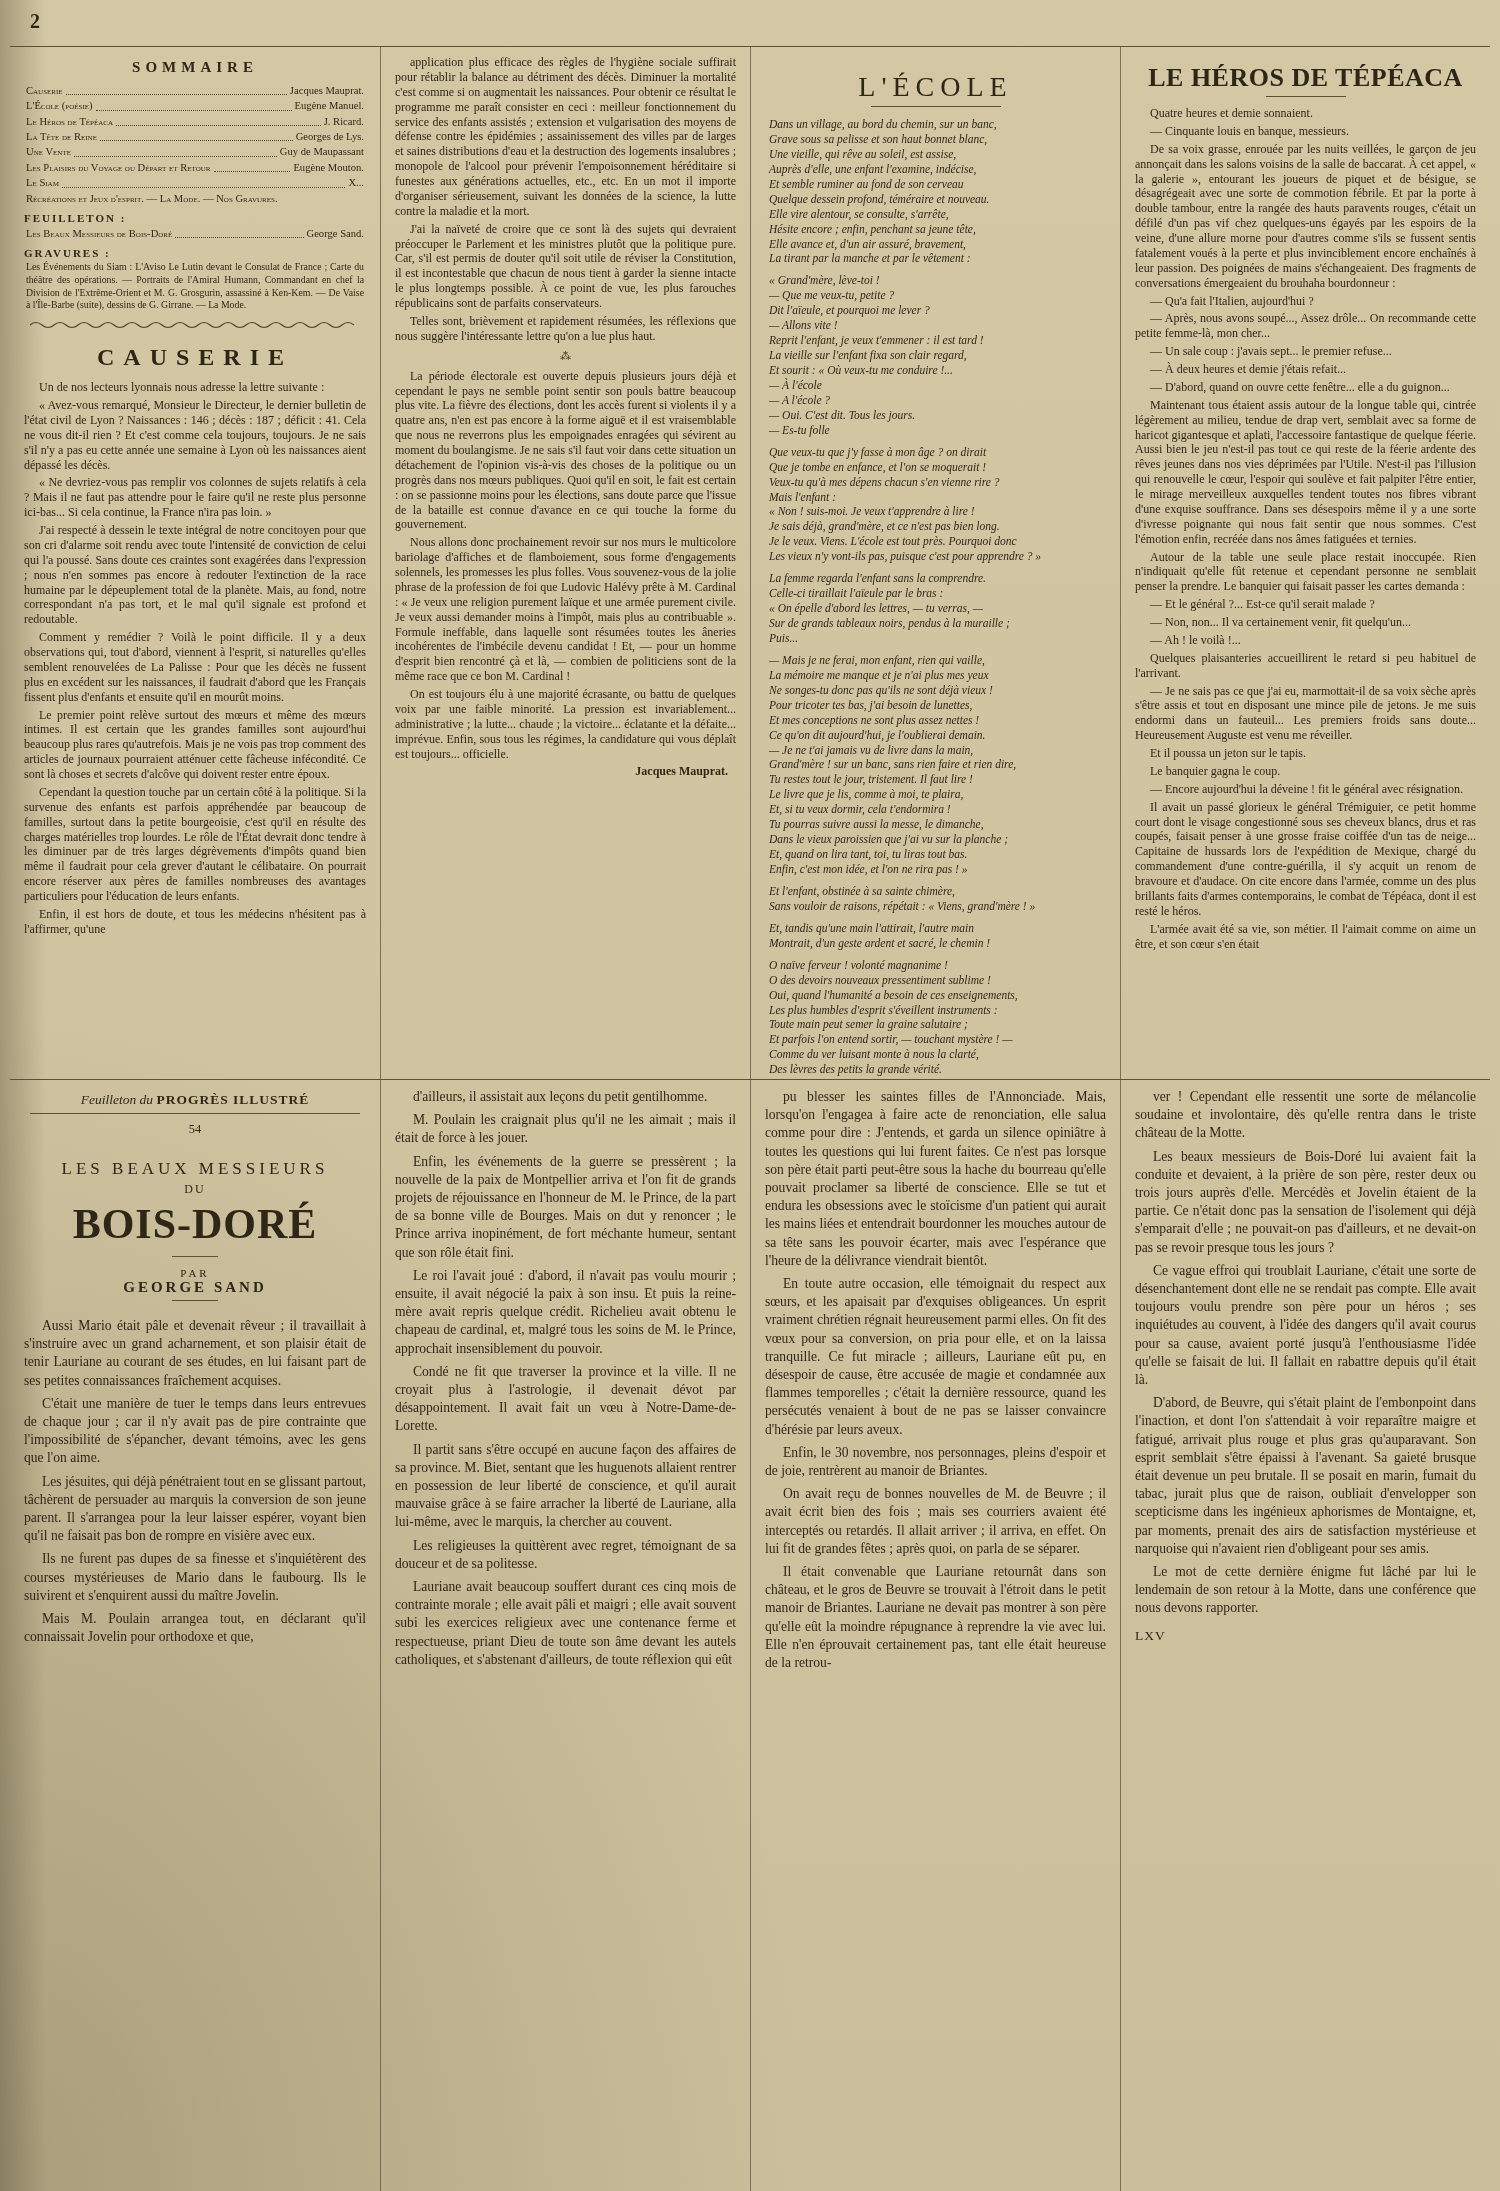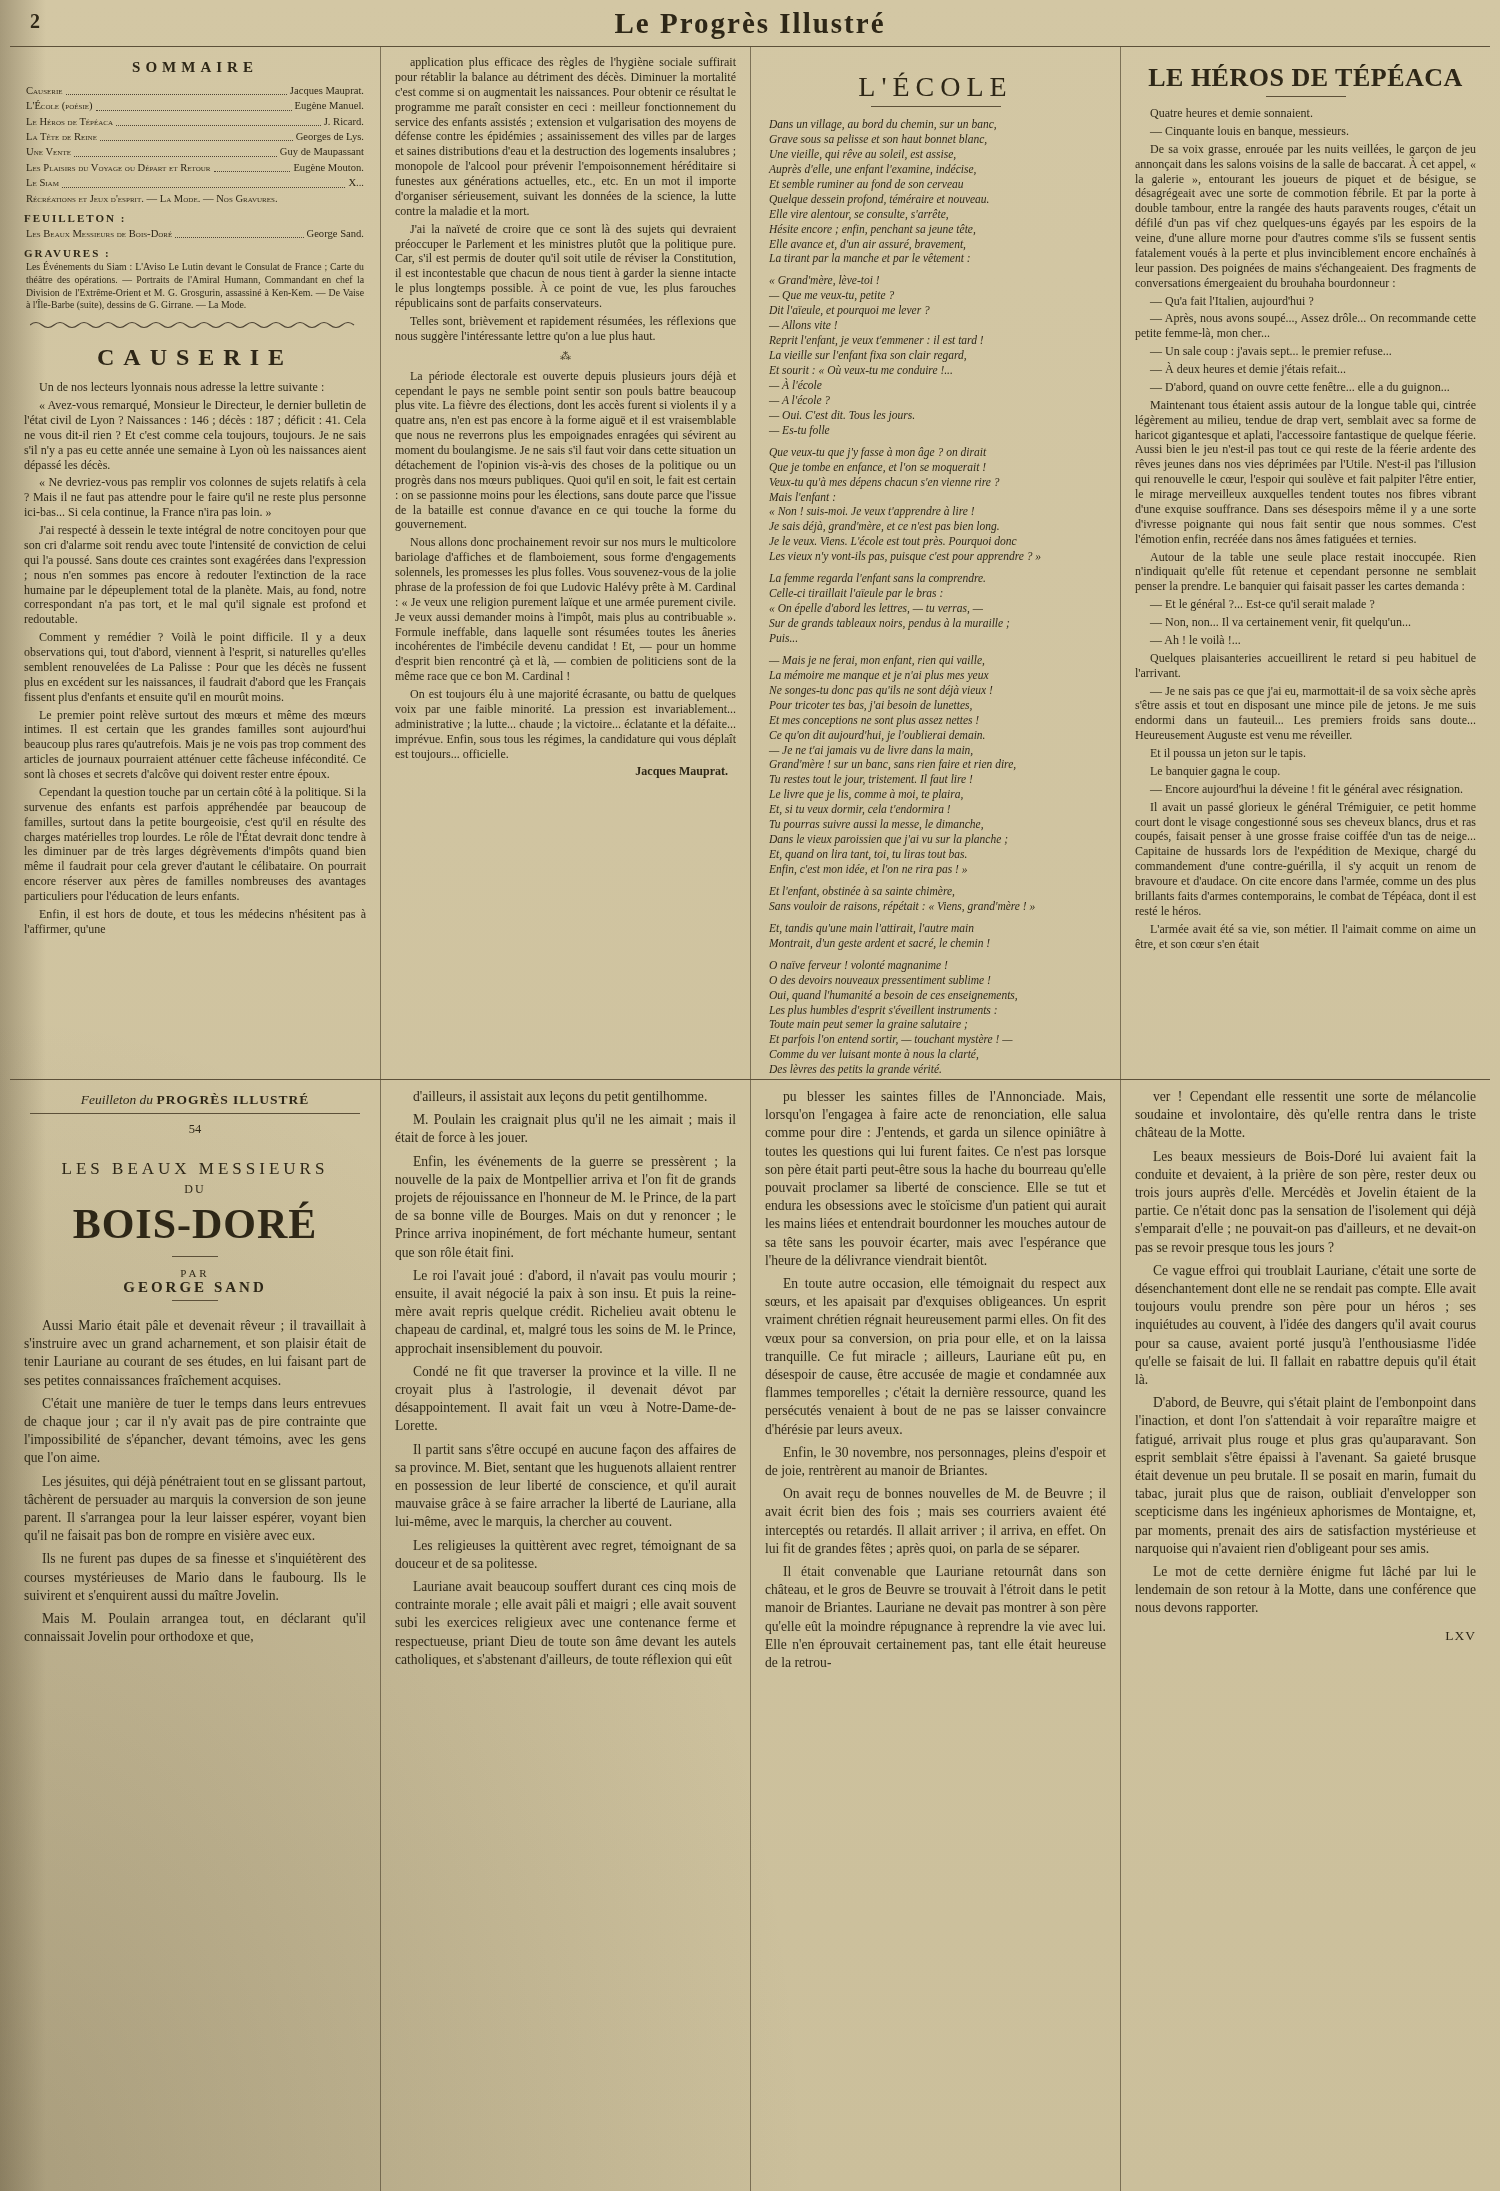--- a/index.html
+++ b/index.html
@@ -65,30 +65,29 @@
   .f-rubric .title { font-weight: bold; letter-spacing: 1px; }
   .f-rule { border-top: 1px solid #5c5039; margin: 5px 6px; }
   .f-number { text-align: center; font-size: 12.5px; margin: 8px 0 22px; }
   .f-title1 { text-align: center; font-size: 17px; letter-spacing: 4px; font-weight: normal; margin: 6px 0 2px; }
   .f-du { text-align: center; font-size: 12px; letter-spacing: 2px; margin: 3px 0; }
   .f-title3 { text-align: center; font-size: 42px; font-weight: bold; letter-spacing: 1px; margin: 2px 0 8px; }
   .f-small-rule { width: 46px; margin: 4px auto; border-top: 1px solid #5c5039; }
   .f-par { text-align: center; font-size: 11px; letter-spacing: 3px; margin: 10px 0 0; }
   .f-author { text-align: center; font-size: 15px; font-weight: bold; letter-spacing: 3px; margin-bottom: 4px; }
   .f-body-start { margin-top: 16px; }
-  .chapter-number { text-align: right; font-size: 13.5px; margin: 10px 0 8px; letter-spacing: 1px; }
+  .chapter-number { text-align: left; font-size: 13.5px; margin: 10px 0 8px; letter-spacing: 1px; }
 </style>
 </head>
 <body>
 
 <div class="page">
 
   <header class="masthead">
     <div class="page-number">2</div>
-    <h1 class="paper-title">Le Progrès Illustré</h1>
   </header>
   <div class="rule-full"></div>
 
   <main class="top-section">
 
     <section class="col">
       <h2 class="sommaire-heading">SOMMAIRE</h2>
       <ul class="toc">
 
           <li class="toc-row">

